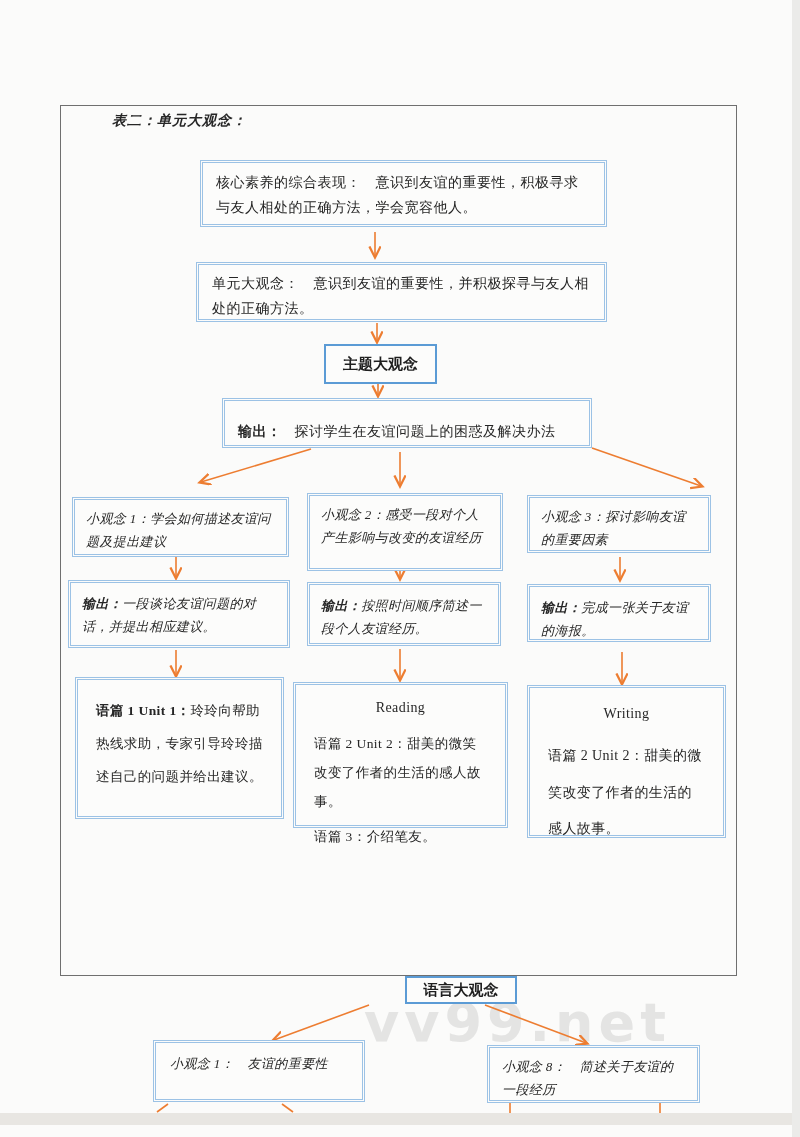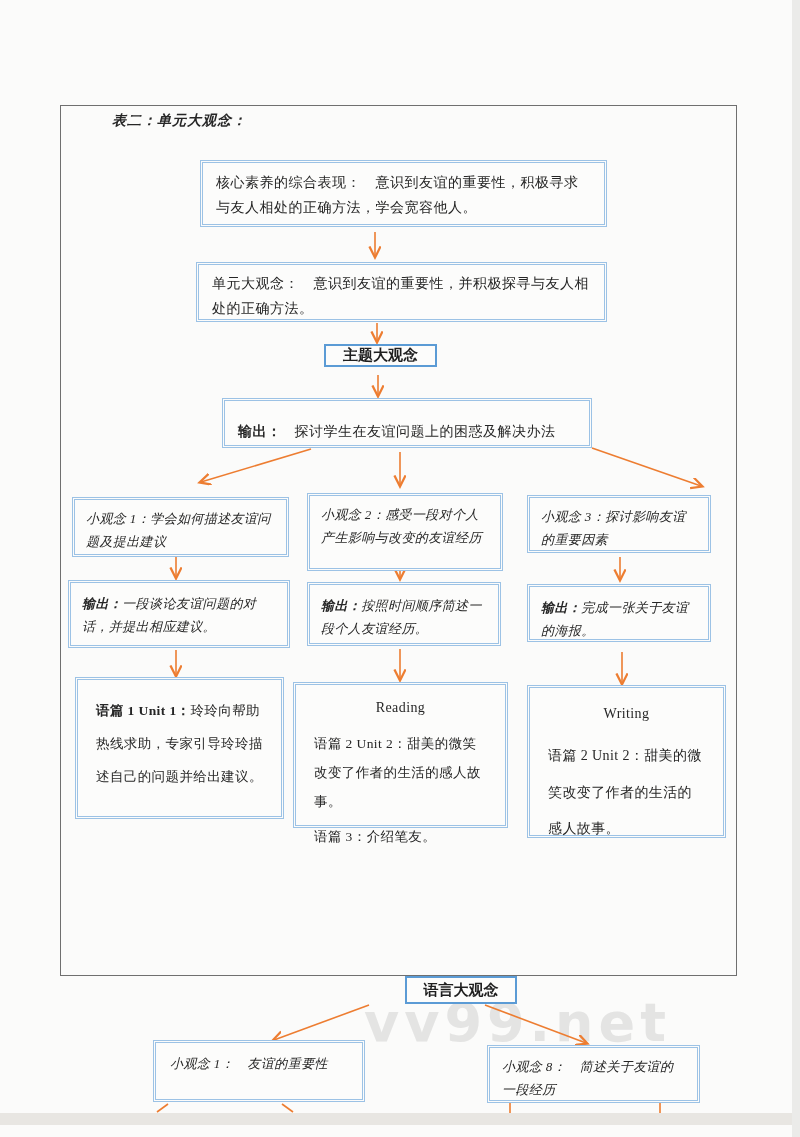--- a/index.html
+++ b/index.html
@@ -15,21 +15,21 @@
   #watermark{left:364px;top:996px;z-index:0;font-family:"DejaVu Sans",sans-serif;
              font-weight:bold;font-size:54px;color:#e4e4e3;letter-spacing:5px;line-height:1;}
 
   .box-lite{border:3px double #9cc2e5;background:#fcfcfb;z-index:2;}
   .box-strong{border:2px solid #5b9bd5;background:#fcfcfb;z-index:2;
               font-family:"Liberation Sans","DejaVu Sans",sans-serif;font-weight:bold;
               display:flex;align-items:center;justify-content:center;font-size:15px;color:#1f1f1f;}
 
   #box-core{left:200px;top:160px;width:407px;height:67px;padding:8px 13px;font-size:14px;line-height:1.78;letter-spacing:.5px;}
   #box-unit{left:196px;top:262px;width:411px;height:60px;padding:7px 13px;font-size:14px;line-height:1.78;letter-spacing:.5px;}
-  #box-theme{left:324px;top:344px;width:113px;height:23px;}
+  #box-theme{left:324px;top:344px;width:113px;height:40px;}
   #box-main-output{left:222px;top:398px;width:370px;height:42px;padding:22px 13px;font-size:14px;letter-spacing:.5px;}
   #box-main-output .lead{margin-right:13px;}
   .lead{font-weight:bold;}
 
   .concept{padding:8px 11px;font-size:13px;line-height:1.75;font-style:italic;letter-spacing:.4px;}
   #box-c0{left:72px;top:497px;width:217px;height:60px;}
   #box-c1{left:307px;top:493px;width:196px;height:78px;}
   #box-c2{left:527px;top:495px;width:184px;height:58px;}
 
   .outbox{padding:9px 11px;font-size:13px;line-height:1.8;font-style:italic;letter-spacing:.4px;}

